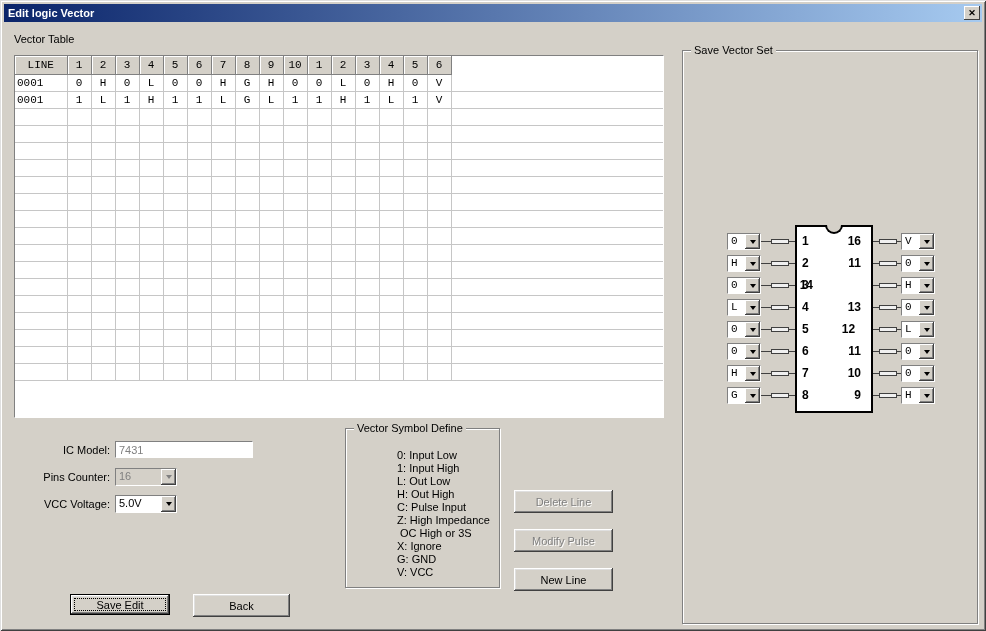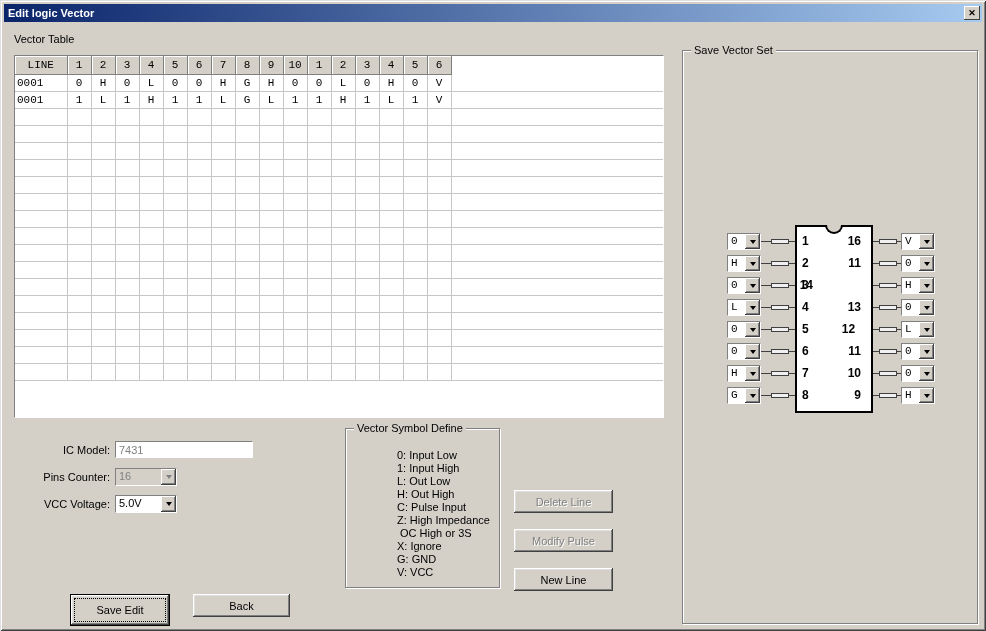--- a/index.html
+++ b/index.html
@@ -528,21 +528,21 @@
 
   <div class="group" style="left:345px;top:428px;width:155px;height:160px;">
     <span class="group-label">Vector Symbol Define</span>
     <div class="symbol-lines"><div class="sym-line">0: Input Low</div><div class="sym-line">1: Input High</div><div class="sym-line">L: Out Low</div><div class="sym-line">H: Out High</div><div class="sym-line">C: Pulse Input</div><div class="sym-line">Z: High Impedance</div><div class="sym-line"> OC High or 3S</div><div class="sym-line">X: Ignore</div><div class="sym-line">G: GND</div><div class="sym-line">V: VCC</div></div>
   </div>
 
   <div class="btn disabled" style="left:514px;top:490px;width:99px;height:23px;">Delete Line</div>
   <div class="btn disabled" style="left:514px;top:529px;width:99px;height:23px;">Modify Pulse</div>
   <div class="btn" style="left:514px;top:568px;width:99px;height:23px;">New Line</div>
 
-  <div class="btn default focused" style="left:70px;top:594px;width:100px;height:32px;">Save Edit</div>
+  <div class="btn default focused" style="left:70px;top:594px;width:100px;height:21px;">Save Edit</div>
   <div class="btn" style="left:193px;top:594px;width:97px;height:23px;">Back</div>
 
   <div class="group" style="left:682px;top:50px;width:296px;height:574px;">
     <span class="group-label">Save Vector Set</span>
   </div>
 
   <div class="chip">
     <div class="chip-notch"></div>
   </div>
 

